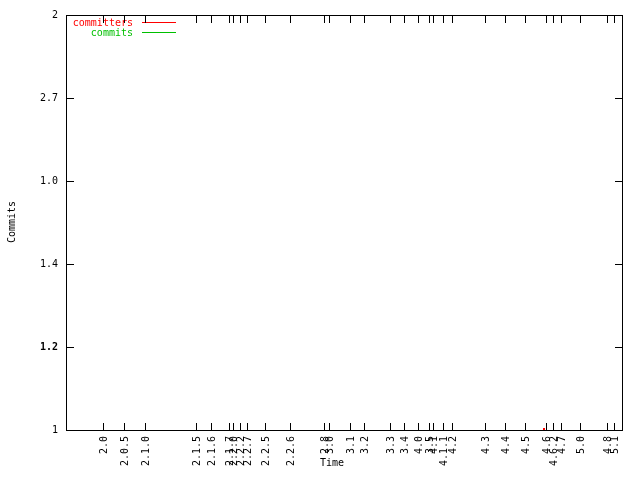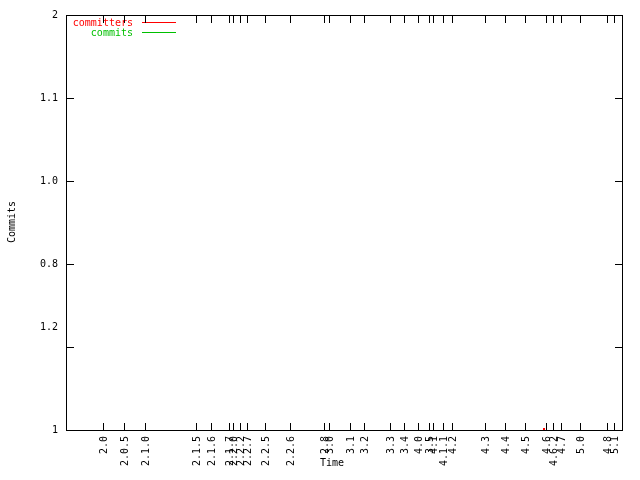--- a/index.html
+++ b/index.html
@@ -84,30 +84,30 @@
   <div class="key-line" style="top: 32px; background: rgb(0, 192, 0);"></div>
 
   <div id="visible-data-point" style="background: rgb(255, 0, 0);"></div>
 
   <div id="ticks-layer">
       <div class="ytick-mark" style="left: 67px; top: 15px; width: 7px; height: 1px;"></div>
       <div class="ytick-mark" style="left: 615px; top: 15px; width: 7px; height: 1px;"></div>
       <div class="ytick-label" style="top: 9px;">2</div>
       <div class="ytick-mark" style="left: 67px; top: 98px; width: 7px; height: 1px;"></div>
       <div class="ytick-mark" style="left: 615px; top: 98px; width: 7px; height: 1px;"></div>
-      <div class="ytick-label" style="top: 92px;">1.1</div>
+      <div class="ytick-label" style="top: 92px;">2.7</div>
       <div class="ytick-mark" style="left: 67px; top: 181px; width: 7px; height: 1px;"></div>
       <div class="ytick-mark" style="left: 615px; top: 181px; width: 7px; height: 1px;"></div>
       <div class="ytick-label" style="top: 175px;">1.0</div>
       <div class="ytick-mark" style="left: 67px; top: 264px; width: 7px; height: 1px;"></div>
       <div class="ytick-mark" style="left: 615px; top: 264px; width: 7px; height: 1px;"></div>
-      <div class="ytick-label" style="top: 258px;">0.8</div>
+      <div class="ytick-label" style="top: 258px;">1.4</div>
       <div class="ytick-mark" style="left: 67px; top: 347px; width: 7px; height: 1px;"></div>
       <div class="ytick-mark" style="left: 615px; top: 347px; width: 7px; height: 1px;"></div>
-      <div class="ytick-label" style="top: 321px;">1.2</div>
+      <div class="ytick-label" style="top: 341px; font-weight: bold;">1.2</div>
       <div class="ytick-mark" style="left: 67px; top: 430px; width: 7px; height: 1px;"></div>
       <div class="ytick-mark" style="left: 615px; top: 430px; width: 7px; height: 1px;"></div>
       <div class="ytick-label" style="top: 424px;">1</div>
       <div class="xtick-mark" style="left: 103px; top: 423px; width: 1px; height: 7px;"></div>
       <div class="xtick-mark" style="left: 103px; top: 16px; width: 1px; height: 7px;"></div>
       <div class="xtick-label" style="right: 542px;">2.0</div>
       <div class="xtick-mark" style="left: 124px; top: 423px; width: 1px; height: 7px;"></div>
       <div class="xtick-mark" style="left: 124px; top: 16px; width: 1px; height: 7px;"></div>
       <div class="xtick-label" style="right: 521px;">2.0.5</div>
       <div class="xtick-mark" style="left: 145px; top: 423px; width: 1px; height: 7px;"></div>

